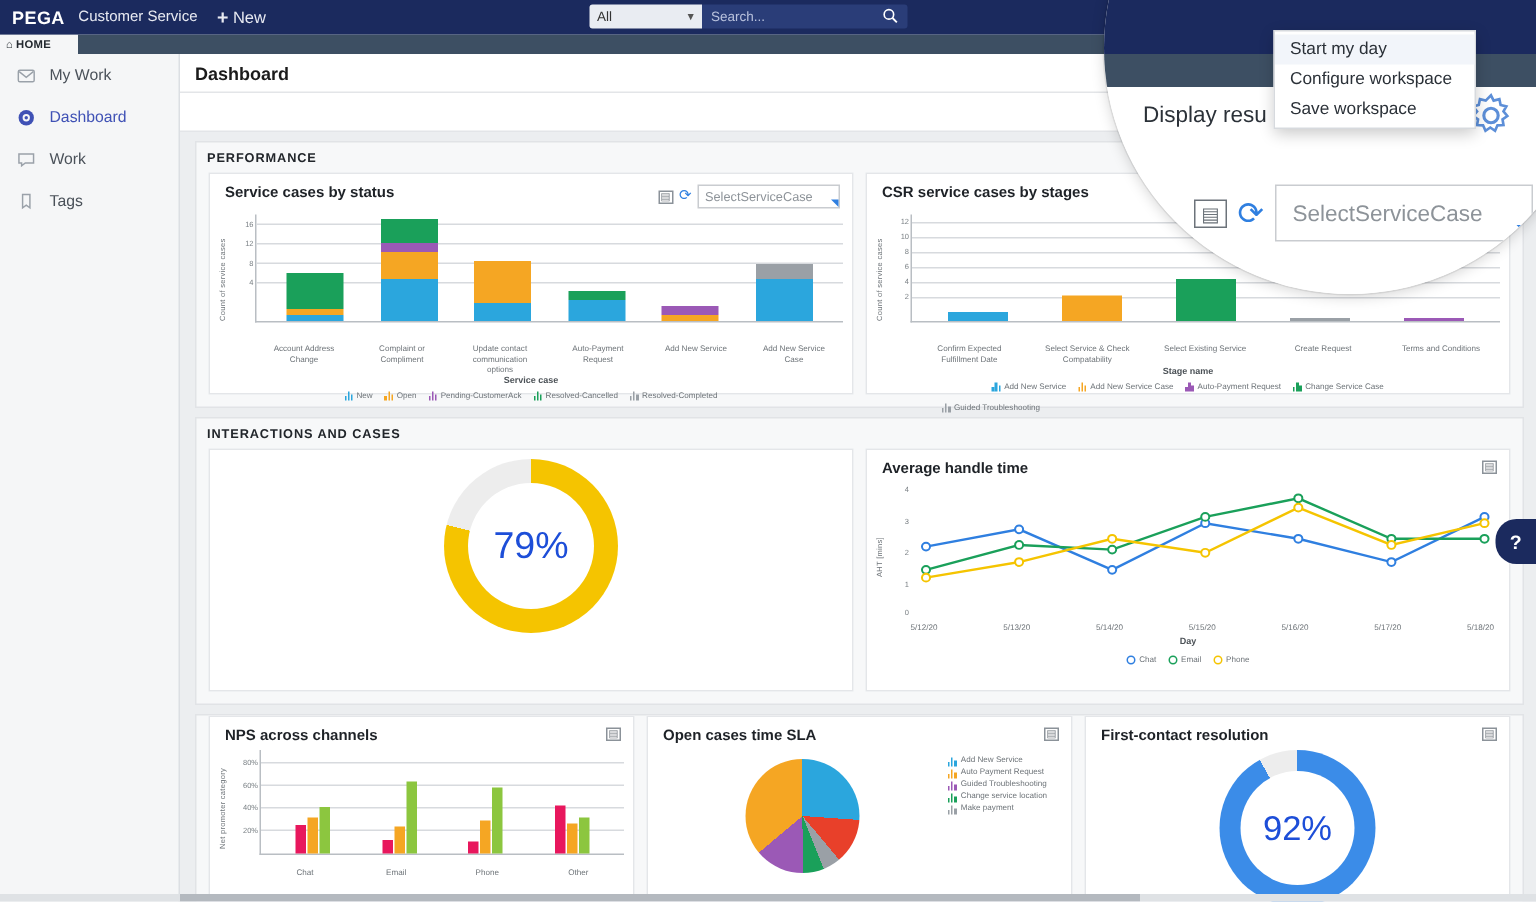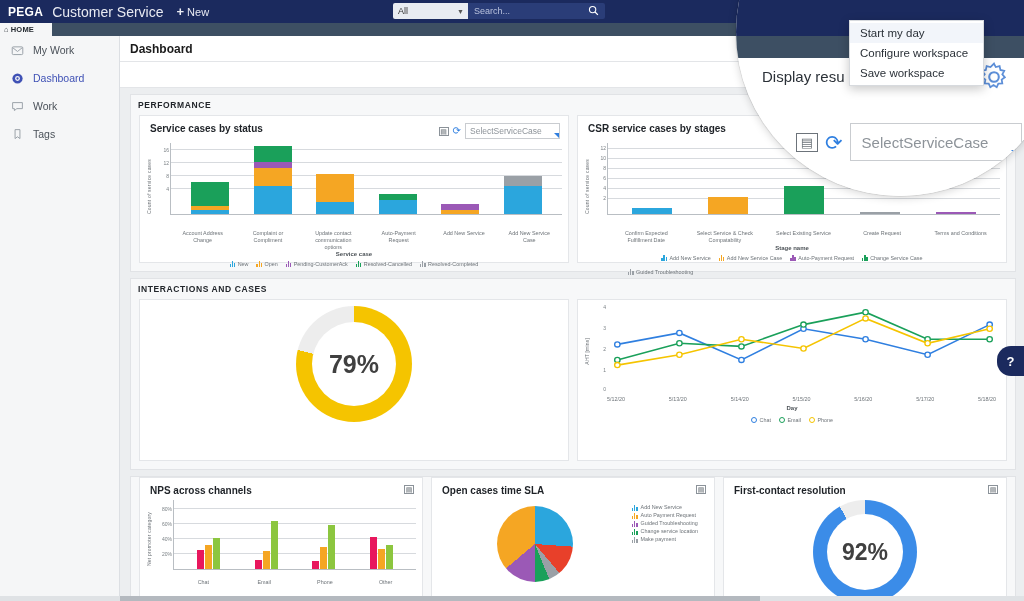--- a/index.html
+++ b/index.html
@@ -11,21 +11,21 @@
     color:#2b2b2b;
     position:relative;
   }
 
   
   .topbar{
     position:absolute; top:0; left:0; width:1024px; height:23px;
     background:#1b2a5e; display:flex; align-items:center; z-index:30;
   }
   .pega-logo{ color:#fff; font-weight:bold; font-size:12px; letter-spacing:.3px; margin-left:8px;}
-  .top-appname{ color:#e8eaf2; font-size:14px; margin-left:9px;}
+  .top-appname{ color:#e8eaf2; font-size:10px; margin-left:9px;}
   .top-new{ color:#e8eaf2; font-size:11px; margin-left:13px; display:flex; align-items:center; gap:3px;}
   .plus-glyph{ font-size:13px; font-weight:bold; line-height:1;}
 
   .searchwrap{ position:absolute; left:393px; top:3px; display:flex; height:16px; align-items:stretch;}
   .search-scope{
     width:75px; background:#e9ecf2; border:none; font-size:9px; color:#333;
     display:flex; align-items:center; padding-left:5px; justify-content:space-between;
     border-radius:2px 0 0 2px;
   }
   .search-scope .chev{ font-size:7px; margin-right:4px; color:#555;}
@@ -119,21 +119,21 @@
   .lg-bars{ display:flex; align-items:flex-end; gap:.7px; height:6px;}
   .lg-bars i{ width:1.4px; display:block; }
   .lg-dot{ width:6px; height:6px; border-radius:50%; border:1.3px solid; background:#fff;}
 
   .gridline{ position:absolute; left:0; right:0; height:1px; background:#d7dade;}
 
   
   .donut-wrap{ display:flex; align-items:center; justify-content:center; height:100%;}
   .donut{ border-radius:50%; display:flex; align-items:center; justify-content:center; position:relative;}
   .donut-hole{ background:#fff; border-radius:50%; display:flex; align-items:center; justify-content:center;}
-  .donut-val{ font-weight:700; color:#404040;}
+  .donut-val{ font-weight:400; color:#1d4ed8;}
 
   
   .pie{ border-radius:50%; }
 
   
   .lens{
     position:absolute; right:-40px; top:-132px; width:328px; height:328px;
     border-radius:50%; background:#fff; z-index:40;
     box-shadow:0 0 0 1px rgba(0,0,0,.07), 0 2px 9px rgba(0,0,0,.17);
     overflow:hidden;
@@ -524,20 +524,24 @@
         <div class="donut-wrap" style="height:128px;">
           <div class="donut" style="width:116px;height:116px;background:conic-gradient(#f5c400 0deg 284deg, #ededed 284deg 360deg);">
             <div class="donut-hole" style="width:84px;height:84px;">
               <span class="donut-val" style="font-size:25px;">79%</span>
             </div>
           </div>
         </div>
       </div>
 
       <div class="card" style="height:162px;">
+        <div class="card-head">
+          <div class="card-title">Average handle time</div>
+          <div class="minibtn">▤</div>
+        </div>
         <div class="chart-area">
           <div style="display:flex;height:98px;">
             <div style="display:flex;align-items:center;width:10px;">
               <div class="axis-label-y">AHT [mins]</div>
             </div>
             <div style="width:13px;position:relative;height:92px;">
               <div class="tick" style="position:absolute;right:1px;top:2px;">4</div>
               <div class="tick" style="position:absolute;right:1px;top:23px;">3</div>
               <div class="tick" style="position:absolute;right:1px;top:44px;">2</div>
               <div class="tick" style="position:absolute;right:1px;top:65px;">1</div>

